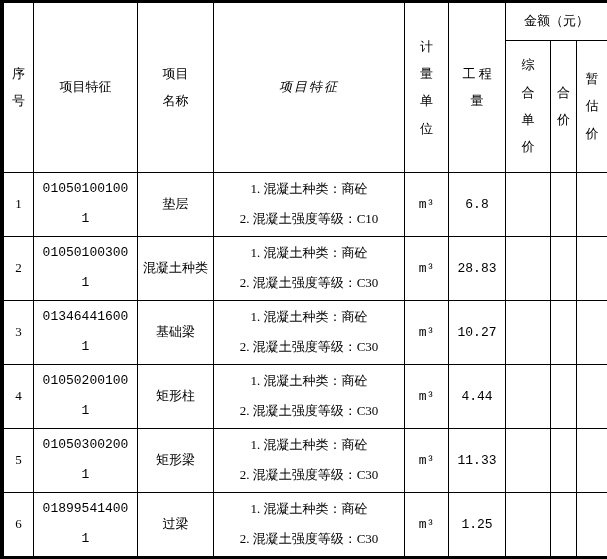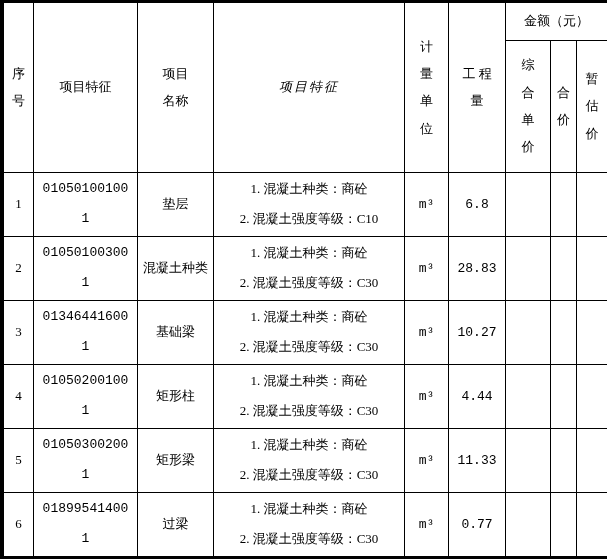--- a/index.html
+++ b/index.html
@@ -165,20 +165,20 @@
         <td class="edge-right"></td>
       </tr>
       <tr>
         <td class="edge-left">6</td>
         <td class="pre lh-2 left pad8 mono">01899541400
 1</td>
         <td class="left pad8">过梁</td>
         <td class="pre lh-2 left pad8">1. 混凝土种类：商砼
 2. 混凝土强度等级：C30</td>
         <td class="mono">m³</td>
-        <td class="mono left pad6">0.77</td>
+        <td class="mono left pad6">1.25</td>
         <td></td>
         <td></td>
         <td class="edge-right"></td>
       </tr>
     </tbody>
   </table>
 </div>
 
 </body></html>

